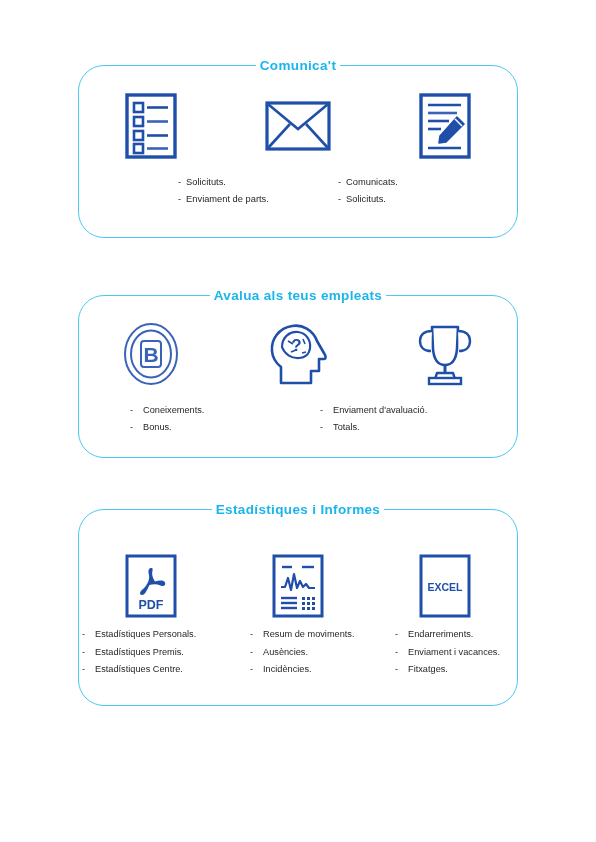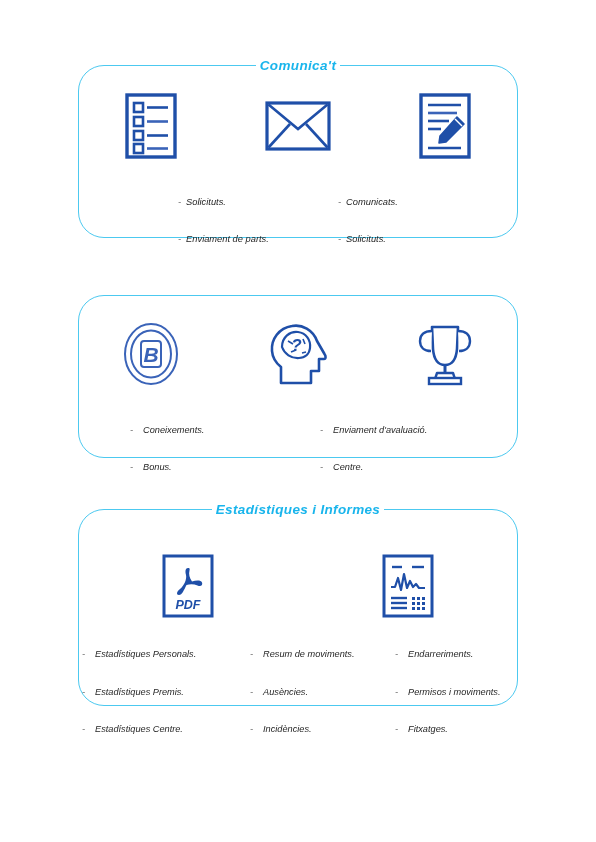--- a/index.html
+++ b/index.html
@@ -14,21 +14,20 @@
     -webkit-font-smoothing: antialiased;
     position: relative;
     overflow: hidden;
   }
 
   .page {
     width: 596px;
     height: 802px;
     position: relative;
     box-sizing: border-box;
-    font-style: italic;
   }
 
   
   .section {
     position: absolute;
     left: 78px;
     width: 440px;
   }
   .section-1 { top: 56px;  height: 182px; }
   .section-2 { top: 286px; height: 172px; }
@@ -122,21 +121,21 @@
     color: #262626;
     font-size: 9.3px;
     line-height: 17px;
     white-space: nowrap;
   }
   .bullet .dash {
     flex: 0 0 auto;
     margin-right: 5px;
   }
   .bullet.wide .dash { margin-right: 10px; }
-  .bullet .txt { flex: 0 0 auto; margin-top: 20px; }
+  .bullet .txt { flex: 0 0 auto; }
 
   .section-2 .bullet { font-size: 9.2px; line-height: 17px; }
   .section-3 .bullet { font-size: 9.2px; line-height: 17.5px; }
 </style>
 </head>
 <body>
 
 <div class="page">
 
   <div class="section section-1">
@@ -206,20 +205,21 @@
         </div>
       </div>
     </div>
   </div>
 
   <div class="section section-2">
     <div class="card"></div>
 
     <div class="section-head">
       <span class="head-rule rule-left"></span>
+      <span class="section-title">Avalua als teus empleats</span>
       <span class="head-rule rule-right"></span>
     </div>
 
     <div class="icons-row row-icons-2">
       <div class="icon-cell">
         <svg width="58" height="66" viewBox="0 0 58 66">
           <ellipse cx="29" cy="33" rx="26" ry="30" fill="#fff" stroke="#3a63b8" stroke-width="2"></ellipse>
           <ellipse cx="29" cy="33" rx="20" ry="23.5" fill="#fff" stroke="#3a63b8" stroke-width="2"></ellipse>
           <rect x="19" y="20" width="20" height="26" rx="3" fill="#fff" stroke="#3a63b8" stroke-width="2"></rect>
           <text x="29" y="41" text-anchor="middle" font-family="'Liberation Sans', sans-serif" font-size="21" font-weight="bold" fill="#3a63b8">B</text>
@@ -258,21 +258,21 @@
           <span class="txt">Bonus.</span>
         </div>
       </div>
       <div class="list-col c2-b">
         <div class="bullet wide">
           <span class="dash">-</span>
           <span class="txt">Enviament d'avaluació.</span>
         </div>
         <div class="bullet wide">
           <span class="dash">-</span>
-          <span class="txt">Centre.</span>
+          <span class="txt">Totals.</span>
         </div>
       </div>
     </div>
   </div>
 
   <div class="section section-3">
     <div class="card"></div>
 
     <div class="section-head">
       <span class="head-rule rule-left"></span>
@@ -303,20 +303,26 @@
           <rect x="35" y="43" width="3" height="3" fill="#1f4fa8"></rect>
           <rect x="40" y="43" width="3" height="3" fill="#1f4fa8"></rect>
           <rect x="30" y="48" width="3" height="3" fill="#1f4fa8"></rect>
           <rect x="35" y="48" width="3" height="3" fill="#1f4fa8"></rect>
           <rect x="40" y="48" width="3" height="3" fill="#1f4fa8"></rect>
           <rect x="30" y="53" width="3" height="3" fill="#1f4fa8"></rect>
           <rect x="35" y="53" width="3" height="3" fill="#1f4fa8"></rect>
           <rect x="40" y="53" width="3" height="3" fill="#1f4fa8"></rect>
         </svg>
       </div>
+      <div class="icon-cell">
+        <svg width="52" height="64" viewBox="0 0 52 64">
+          <rect x="2" y="2" width="48" height="60" fill="#fff" stroke="#1f4fa8" stroke-width="3"></rect>
+          <text x="26" y="37" text-anchor="middle" font-family="'Liberation Sans', sans-serif" font-size="10.5" font-weight="bold" fill="#1f4fa8">EXCEL</text>
+        </svg>
+      </div>
     </div>
 
     <div class="lists lists-3">
       <div class="list-col c3-a">
         <div class="bullet wide">
           <span class="dash">-</span>
           <span class="txt">Estadístiques Personals.</span>
         </div>
         <div class="bullet wide">
           <span class="dash">-</span>
@@ -341,21 +347,21 @@
           <span class="txt">Incidències.</span>
         </div>
       </div>
       <div class="list-col c3-c">
         <div class="bullet wide">
           <span class="dash">-</span>
           <span class="txt">Endarreriments.</span>
         </div>
         <div class="bullet wide">
           <span class="dash">-</span>
-          <span class="txt">Permisos i moviments.</span>
+          <span class="txt">Enviament i vacances.</span>
         </div>
         <div class="bullet wide">
           <span class="dash">-</span>
           <span class="txt">Fitxatges.</span>
         </div>
       </div>
     </div>
   </div>
 
 </div>

